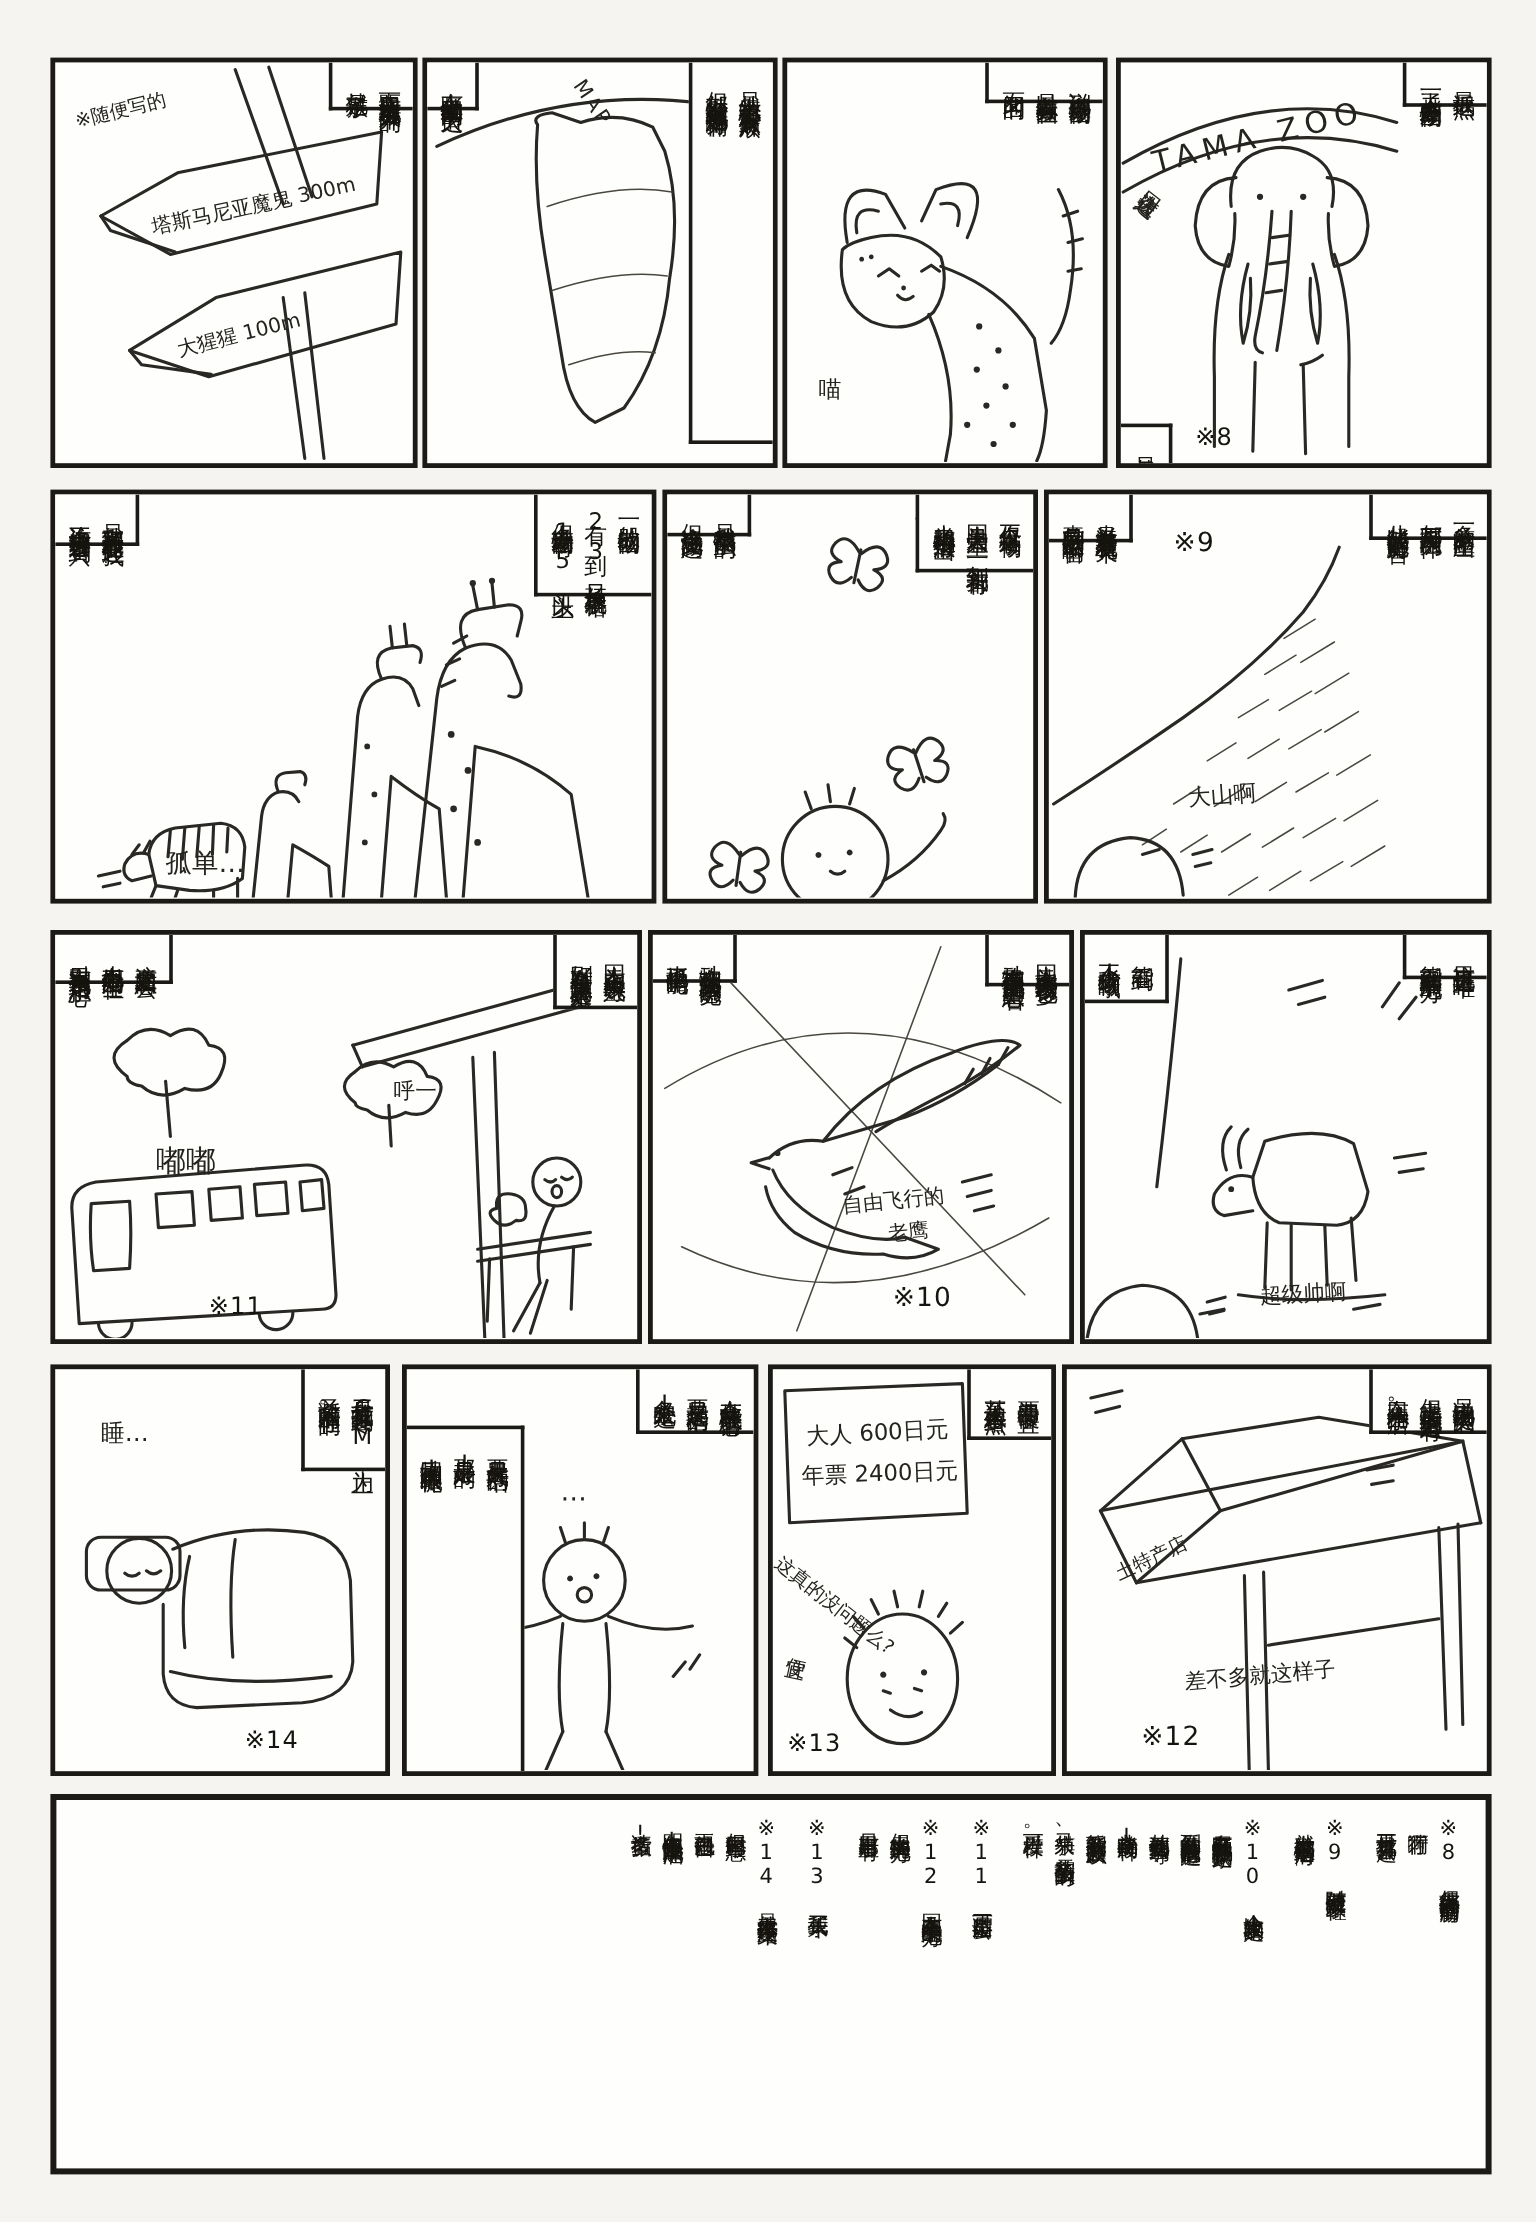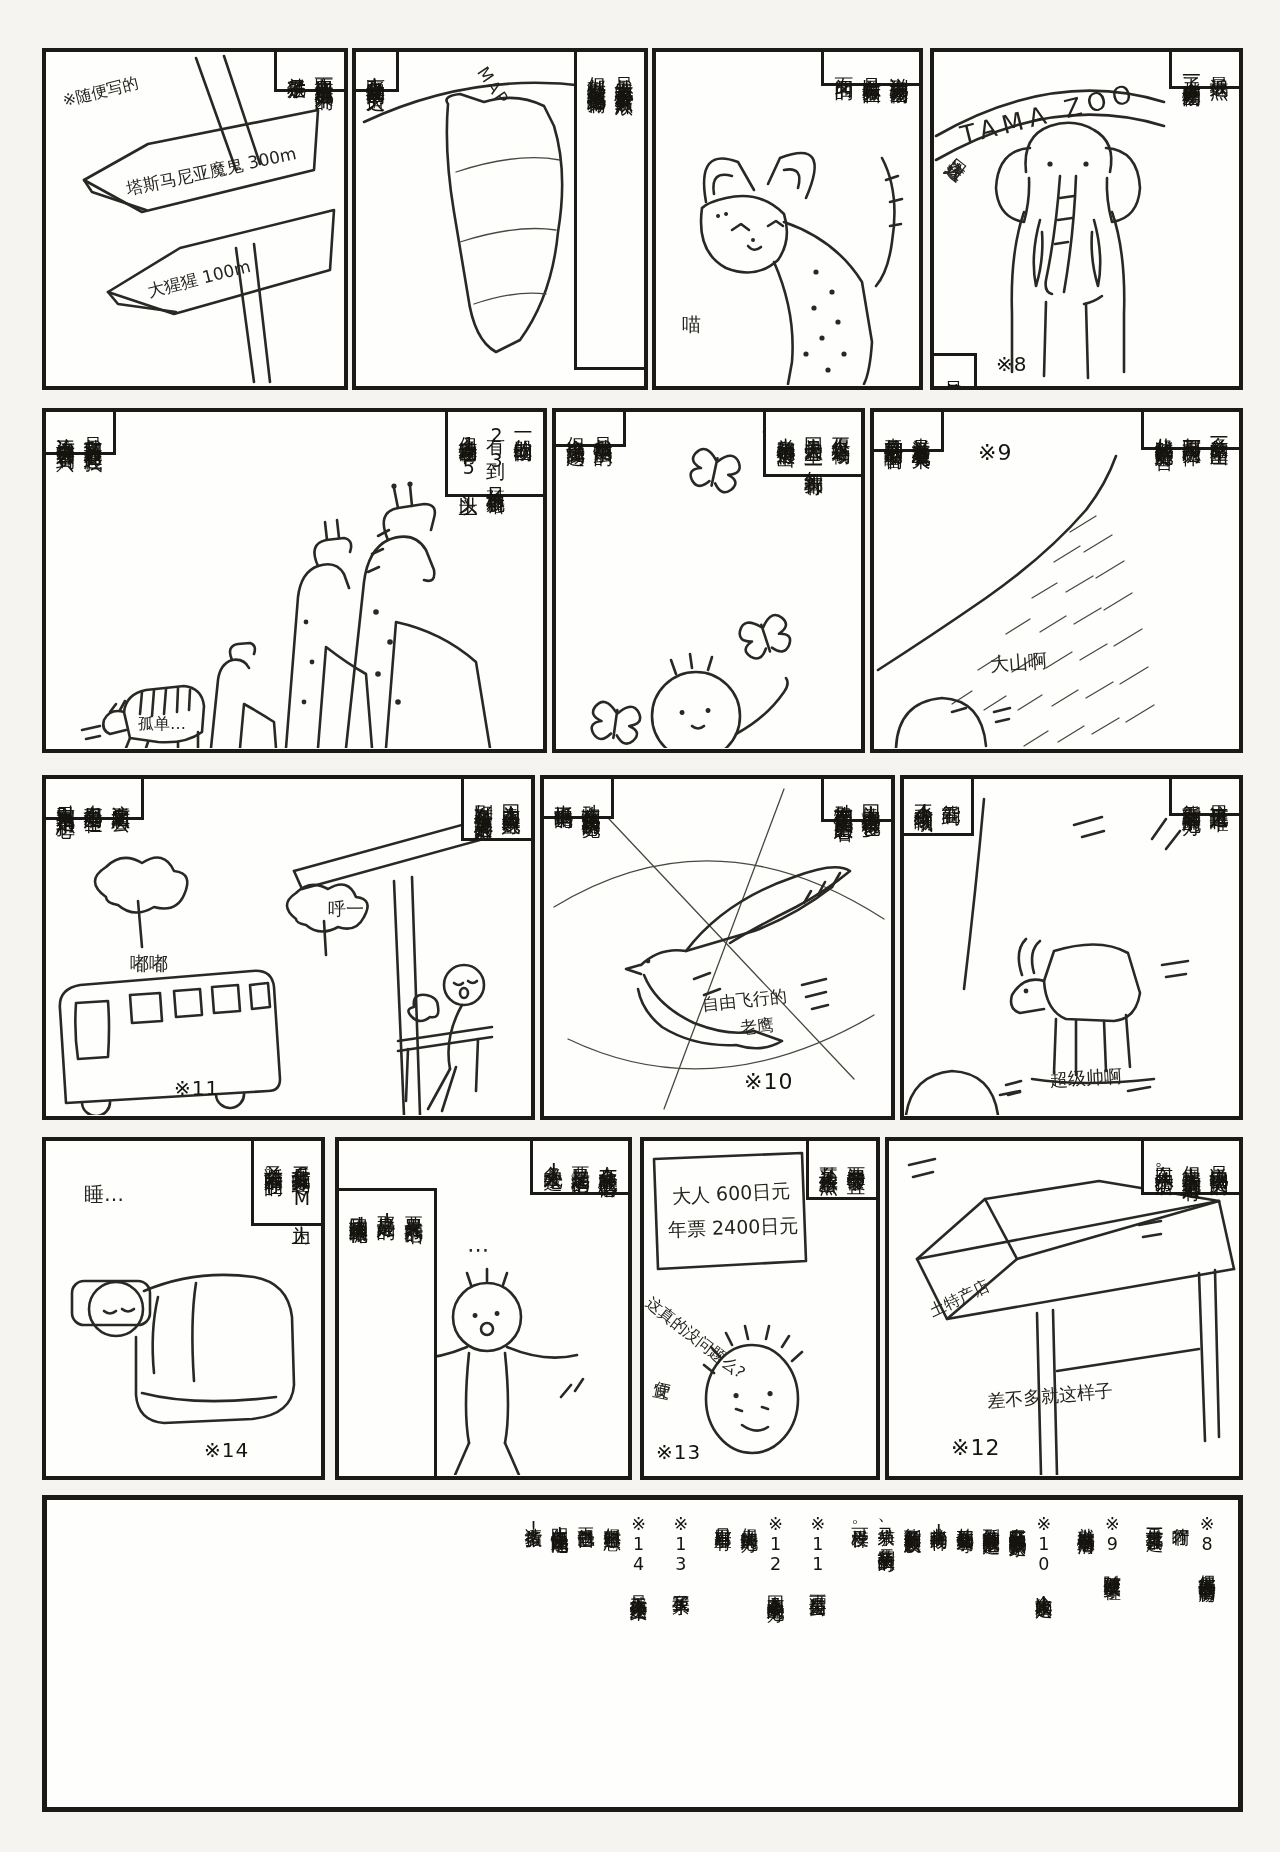--- a/index.html
+++ b/index.html
@@ -174,21 +174,21 @@
     </svg>
     <div class="nbox a-tr">
       <div>一般的动物园</div>
       <div>有2到3只长颈鹿就不错了</div>
       <div>但多摩动物园有15头以上</div>
     </div>
     <div class="nbox a-tl">
       <div>虽然和斑马放养在一起但我</div>
       <div>这边不知道为何只看到了一只</div>
     </div>
-    <div class="handh" style="left:92px;bottom:14px;font-size:16px">孤单…</div>
+    <div class="handh" style="left:92px;bottom:14px;font-size:22px">孤单…</div>
   </div>
 
   <div class="panel" style="left:552px;top:408px;width:313px;height:345px">
     <svg class="draw" style="left:0;top:0" width="304" height="336" viewBox="0 0 304 336">
       <defs>
         <g id="bfly">
           <path class="st" d="M0,0 q-13,-15 -21,-3 q-6,10 8,14 q-14,4 -6,14 q8,9 17,-3"></path>
           <path class="st" d="M2,1 q13,-15 21,-3 q6,10 -8,14 q14,4 6,14 q-8,9 -17,-3"></path>
           <path class="st" d="M1,-2 L1,26"></path>
         </g>
@@ -288,21 +288,21 @@
         <path d="M408,204 q5,4 9,0 M422,202 q5,4 9,0"></path>
         <path d="M414,214 a4,5 0 1 0 8,0 a4,5 0 1 0 -8,0"></path>
         <path d="M380,216 q-14,-2 -12,12 q-10,2 -2,10 q8,8 18,0 q10,2 8,-10 q0,-10 -12,-12 Z"></path>
         <path d="M416,226 Q398,258 404,290"></path>
         <path d="M404,290 L382,330 M410,288 L396,332"></path>
         <path d="M352,262 L446,248"></path>
           <path d="M352,272 L446,258"></path>
         <path d="M362,270 L360,322 M432,260 L430,312"></path>
       </g>
     </svg>
-    <div class="handh" style="left:84px;top:172px;font-size:19px">嘟嘟</div>
+    <div class="handh" style="left:84px;top:172px;font-size:25px">嘟嘟</div>
     <div class="handh" style="left:282px;top:118px;font-size:18px">呼一</div>
     <div class="nbox a-tr">
       <div>因为在山上所以空气好!</div>
       <div>刚好有个椅子休息真的是太好了</div>
     </div>
     <div class="nbox a-tl">
       <div>这之后要想回去</div>
       <div>也有专用的巴士在</div>
       <div>对宅男来说倒是不用担心了</div>
     </div>

